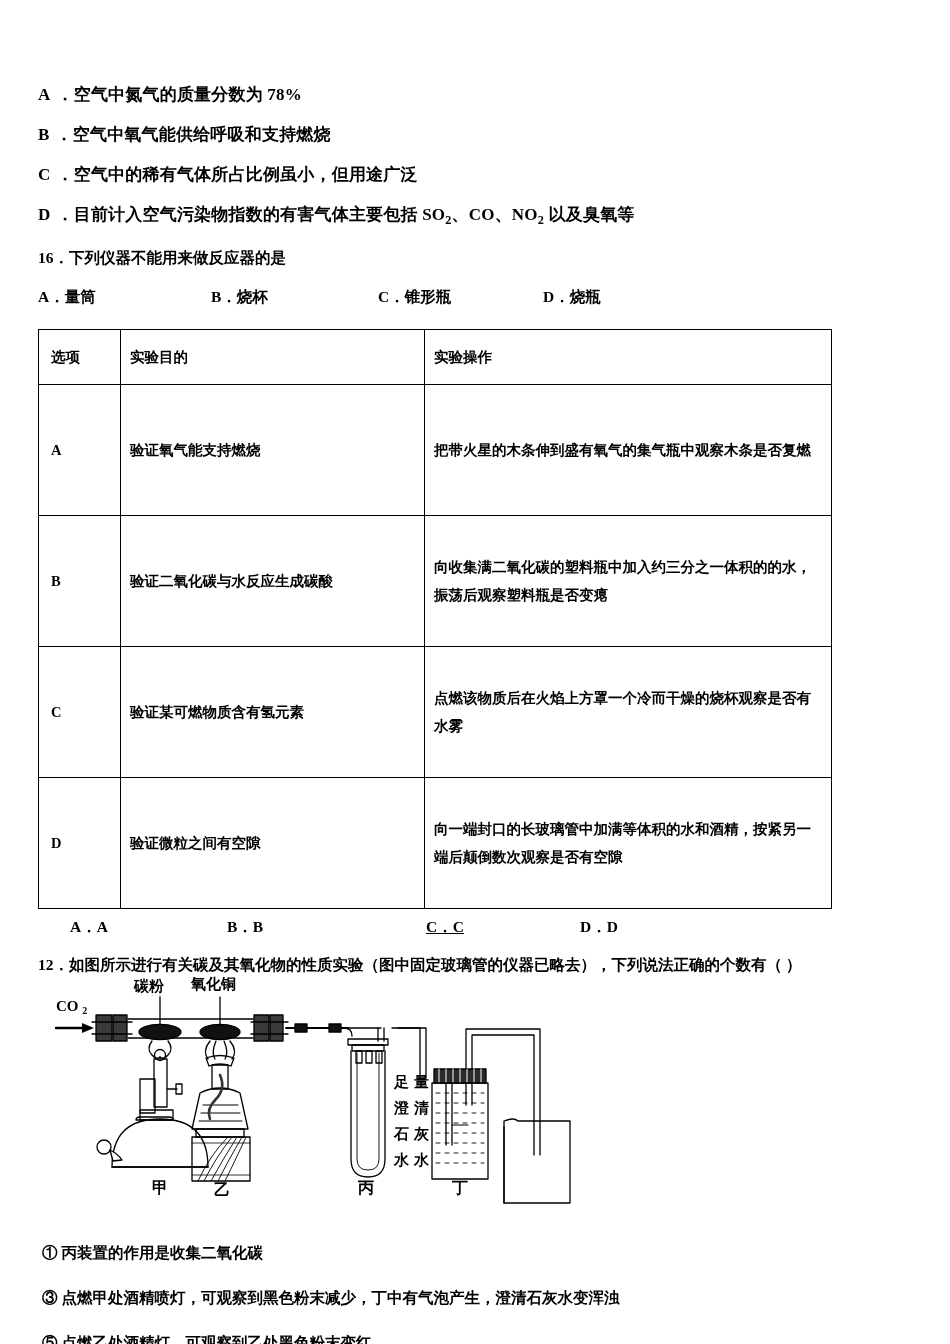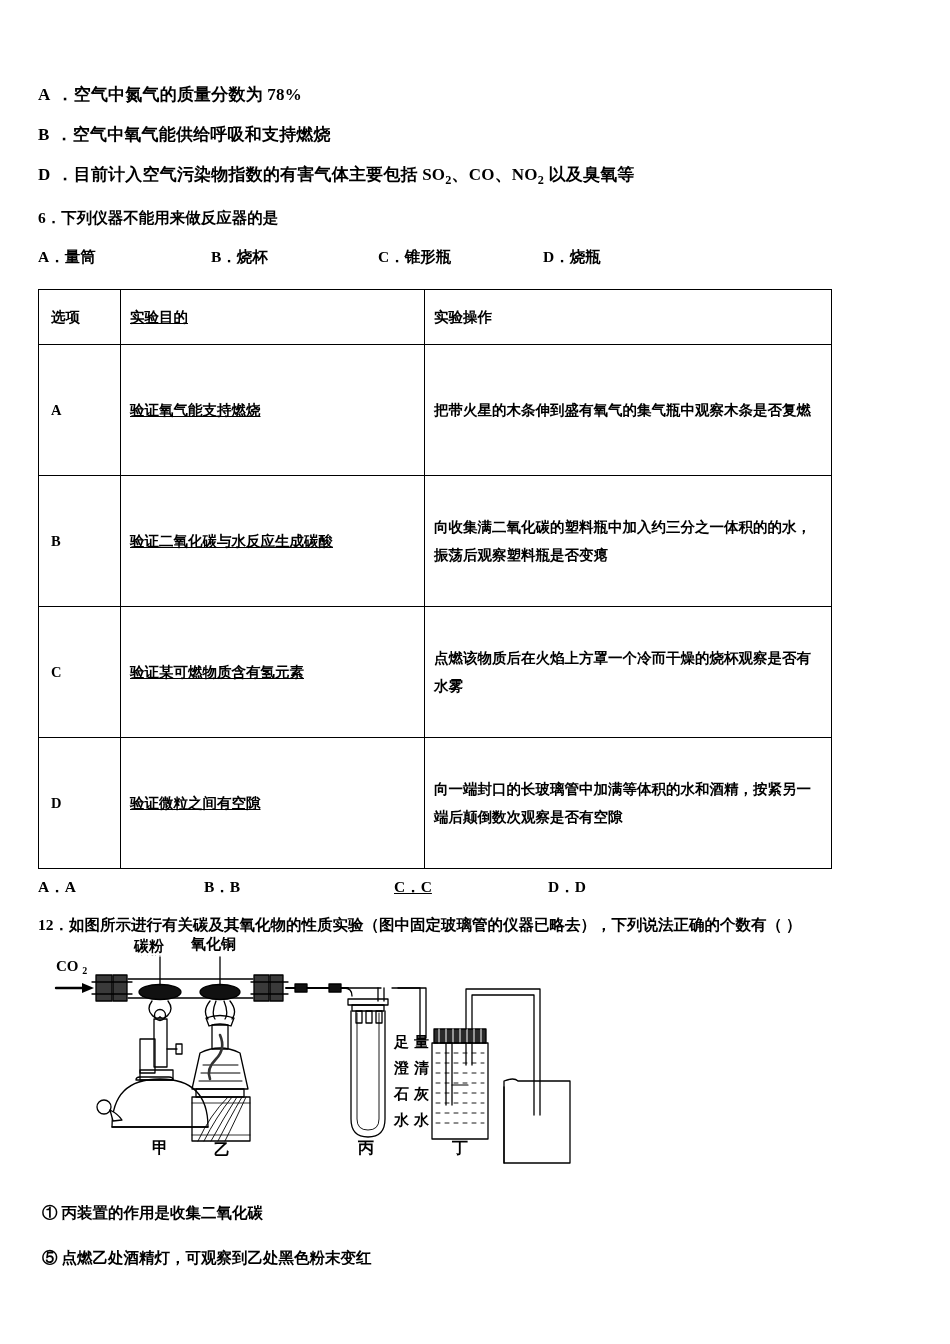--- a/index.html
+++ b/index.html
@@ -61,23 +61,24 @@
     font-size: 15.5px;
     font-weight: bold;
     margin: 8px 0 20px 0;
     position: relative;
     height: 20px;
   }
   .ans-row span {
     position: absolute;
     top: 0;
     white-space: nowrap;
+    margin-left: 32px;
   }
   .ans-row .a0 { left: 0px; }
-  .ans-row .a1 { left: 166px; }
+  .ans-row .a1 { left: 157px; }
   .ans-row .a2 { left: 356px; text-decoration: underline; }
   .ans-row .a3 { left: 510px; }
 
   
   .opt-row {
     font-size: 15.5px;
     font-weight: bold;
     margin: 0 0 22px 0;
     position: relative;
     height: 20px;
@@ -101,21 +102,21 @@
   }
   table.exp-table td {
     border: 1px solid #000000;
     vertical-align: middle;
     font-size: 14.5px;
     font-weight: bold;
     padding: 26px 9px;
     line-height: 1.95;
   }
   table.exp-table td.c-opt   { width: 60px;  text-align: left; padding-left: 12px; }
-  table.exp-table td.c-goal  { width: 285px; text-decoration: underline; }
+  table.exp-table td.c-goal  { width: 285px; }
   table.exp-table td.c-op    { width: 388px; }
   table.exp-table tr.head td { height: 38px; padding-top: 8px; padding-bottom: 8px; }
   table.exp-table tr.body td { height: 78px; }
   table.exp-table td.c-opt, table.exp-table td.c-goal { line-height: 1.4; }
 
   
   .stmt {
     font-size: 15.5px;
     font-weight: bold;
     margin: 0 0 24px 4px;
@@ -137,24 +138,27 @@
 <div class="page">
   <div class="content">
 
     <div class="opt-line">
       <span class="lbl">A</span>．<span>空气中氮气的质量分数为 78%</span>
     </div>
     <div class="opt-line">
       <span class="lbl">B</span>．<span>空气中氧气能供给呼吸和支持燃烧</span>
     </div>
     <div class="opt-line">
+      <span class="lbl">C</span>．<span>空气中的稀有气体所占比例虽小，但用途广泛</span>
+    </div>
+    <div class="opt-line">
       <span class="lbl">D</span>．目前计入空气污染物指数的有害气体主要包括 SO<span class="sub">2</span>、CO、NO<span class="sub">2</span> 以及臭氧等
     </div>
 
-    <div class="q-line">6．下列仪器不能用来做反应器的是</div>
+    <div class="q-line">16．下列仪器不能用来做反应器的是</div>
     <div class="opt-row">
       <span class="o0"><b>A．</b><span>量筒</span></span>
       <span class="o1"><b>B．</b><span>烧杯</span></span>
       <span class="o2"><b>C．</b><span>锥形瓶</span></span>
       <span class="o3"><b>D．</b><span>烧瓶</span></span>
     </div>
 
 
     <table class="exp-table">
       <tbody>
@@ -349,16 +353,17 @@
           <text x="86" y="-2" font-family="Liberation Serif, serif" font-size="15" font-weight="bold" fill="#000" stroke="none">碳粉</text>
           <text x="146" y="-4" font-family="Liberation Serif, serif" font-size="15" font-weight="bold" fill="#000" stroke="none">氧化铜</text>
         </g>
       </svg>
 
       <div style="position:absolute; left:86px; top:-18px; font-size:15px; font-weight:bold;">碳粉</div>
       <div style="position:absolute; left:143px; top:-20px; font-size:15px; font-weight:bold;">氧化铜</div>
     </div>
 
     <div class="stmt">① 丙装置的作用是收集二氧化碳</div>
+    <div class="stmt">③ 点燃甲处酒精喷灯，可观察到黑色粉末减少，丁中有气泡产生，澄清石灰水变浑浊</div>
     <div class="stmt">⑤ 点燃乙处酒精灯，可观察到乙处黑色粉末变红</div>
 
   </div>
 </div>
 
 </body></html>

